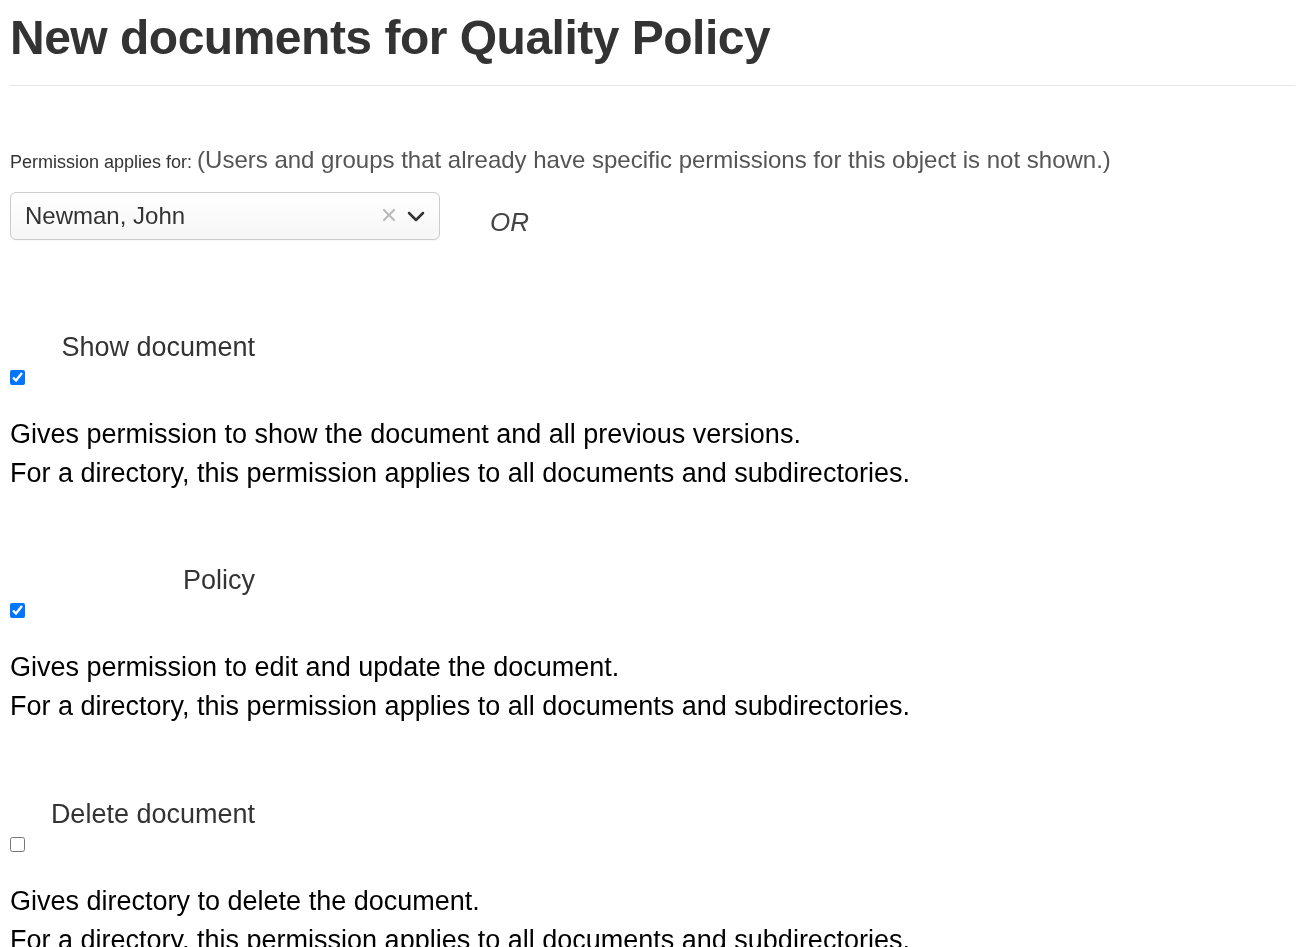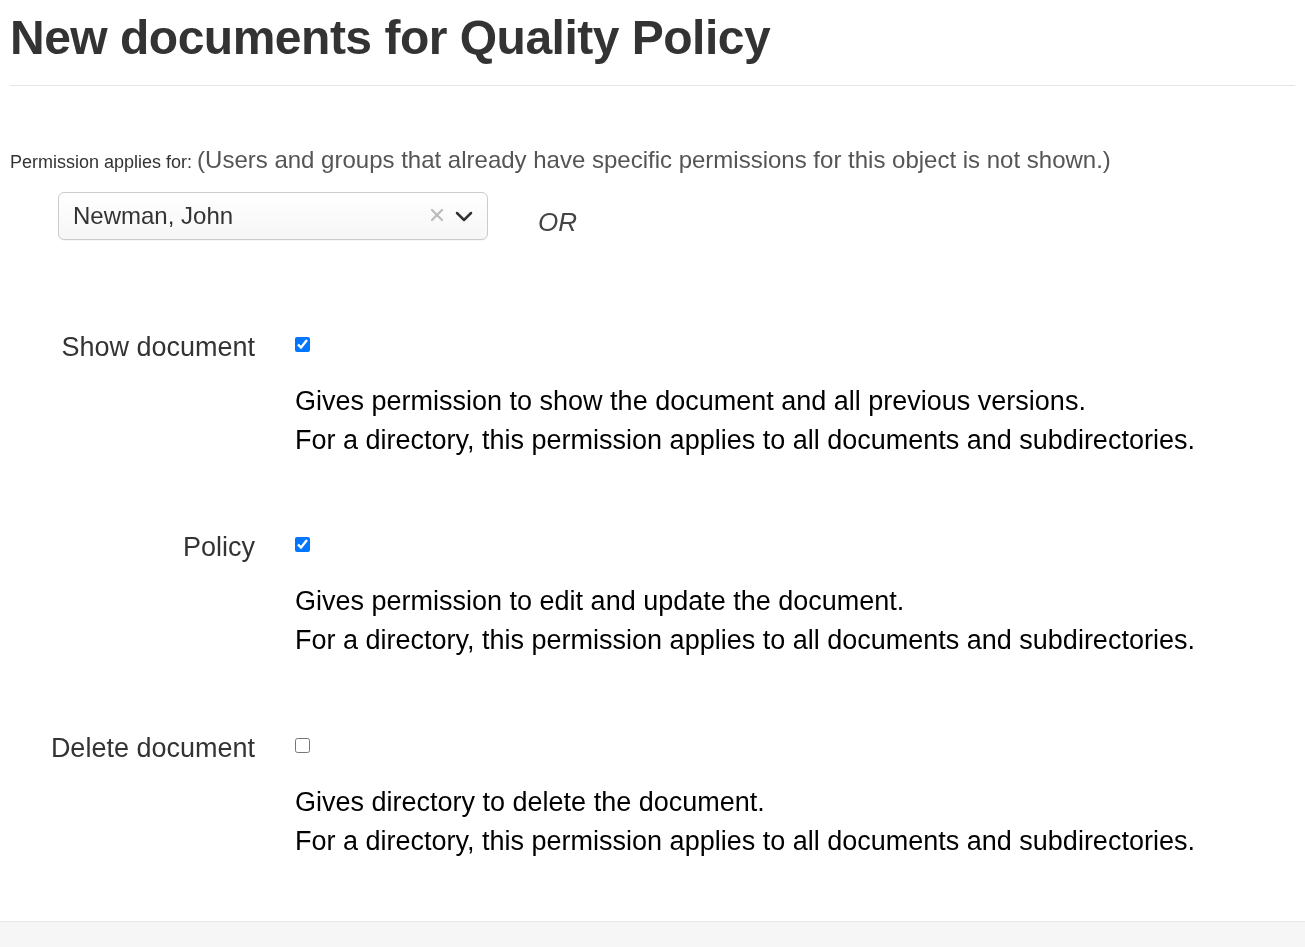--- a/index.html
+++ b/index.html
@@ -48,21 +48,20 @@
       align-items: center;
       justify-content: space-between;
       border: 1px solid #ccc;
       border-radius: 6px;
       background: linear-gradient(#fff, #f6f6f6);
       height: 48px;
       padding: 0 14px;
       font-size: 24px;
       cursor: pointer;
       box-shadow: inset 0 1px 0 rgba(255,255,255,0.8), 0 1px 0 rgba(0,0,0,0.03);
-      margin-left: 48px;
     }
     .select-user {
       width: 430px;
     }
     .select-group {
       width: 430px;
     }
     .select-value {
       color: #333;
       flex: 1;
@@ -90,20 +89,21 @@
     .or-label {
       font-style: italic;
       font-size: 26px;
       color: #444;
       margin: 12px 40px 0 10px;
     }
     .perm-row {
       display: flex;
       align-items: flex-start;
       margin-bottom: 70px;
+      flex-direction: column;
     }
     .perm-label-col {
       width: 285px;
       text-align: right;
       padding-right: 40px;
       padding-top: 2px;
       font-size: 27px;
       color: #333;
     }
     .perm-content-col {

